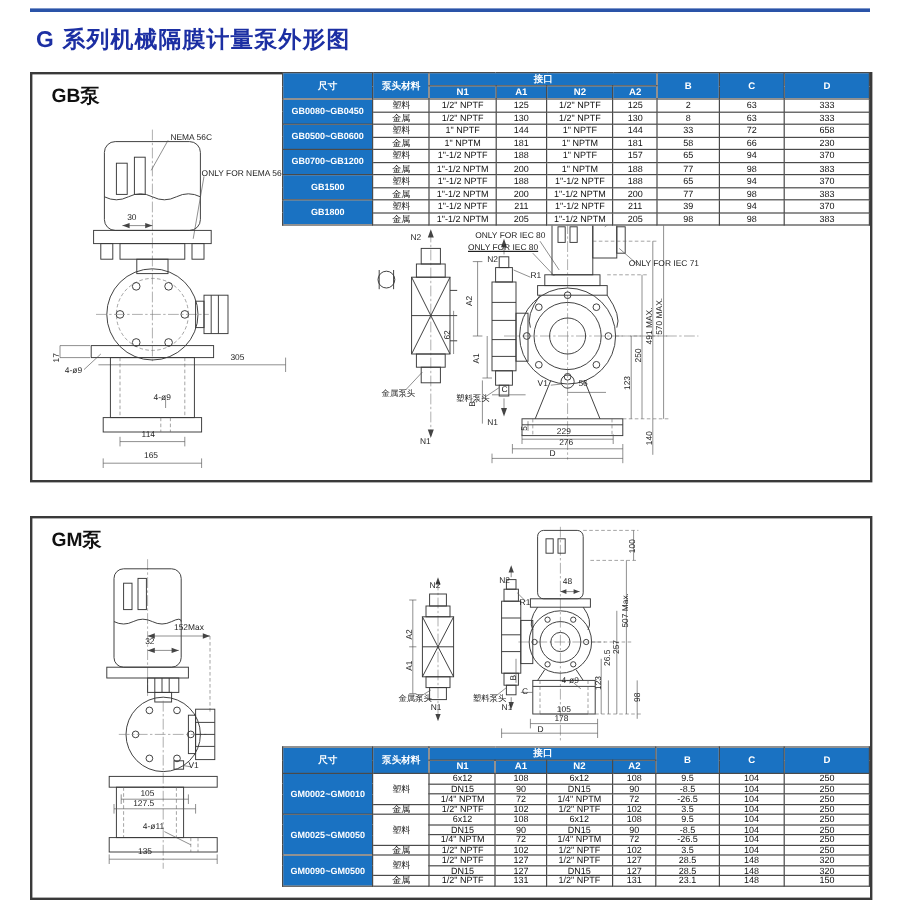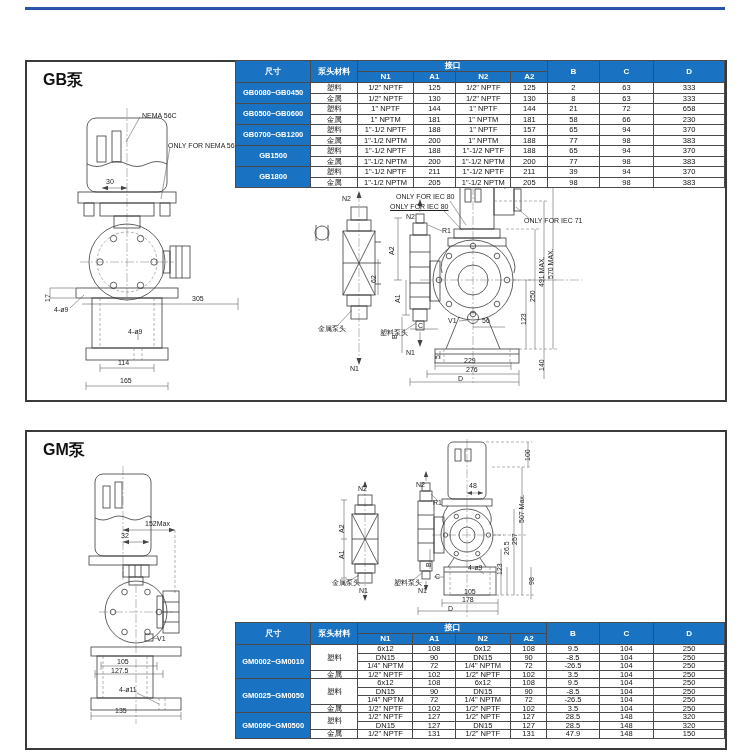--- a/index.html
+++ b/index.html
@@ -27,20 +27,21 @@
   .spec th{background:var(--header-blue,#1a72c2);color:#fff;font-weight:bold;height:10px;font-size:8px;}
   .gb-table td{height:9.5px;}
   .gm-table td{height:7.5px;}
   .spec td.gcell{background:var(--header-blue,#1a72c2);color:#fff;font-weight:bold;font-size:7.5px;}
 </style>
 </head>
 <body>
 
 <div class="page">
   <div class="top-rule"></div>
+  <h1 class="title">G 系列机械隔膜计量泵外形图</h1>
 
   <section class="box gb">
     <div class="sec-label">GB泵</div>
 
     <div class="drawing" style="left:15px;top:40px;width:200px;height:295px;">
       <svg viewBox="0 0 200 295">
         <g class="lw">
           <line class="cl" x1="85" y1="6" x2="85" y2="200"></line>
           <rect x="45" y="16" width="80" height="74" rx="9"></rect>
           <path d="M45,62 q10,5 20,0 t20,0 t20,0 t20,0"></path>
@@ -280,21 +281,21 @@
             <td>63</td>
             <td>333</td>
           </tr>
           <tr>
             <td rowspan="2" class="gcell">GB0500~GB0600</td>
             <td>塑料</td>
             <td>1" NPTF</td>
             <td>144</td>
             <td>1" NPTF</td>
             <td>144</td>
-            <td>21</td>
+            <td>33</td>
             <td>72</td>
             <td>658</td>
           </tr>
           <tr>
             <td>金属</td>
             <td>1" NPTM</td>
             <td>181</td>
             <td>1" NPTM</td>
             <td>181</td>
             <td>58</td>
@@ -661,20 +662,20 @@
             <td>28.5</td>
             <td>148</td>
             <td>320</td>
           </tr>
           <tr>
             <td>金属</td>
             <td>1/2" NPTF</td>
             <td>131</td>
             <td>1/2" NPTF</td>
             <td>131</td>
-            <td>47.9</td>
+            <td>23.1</td>
             <td>148</td>
             <td>150</td>
           </tr>
         </tbody>
       </table>
   </section>
 </div>
 
 </body></html>

